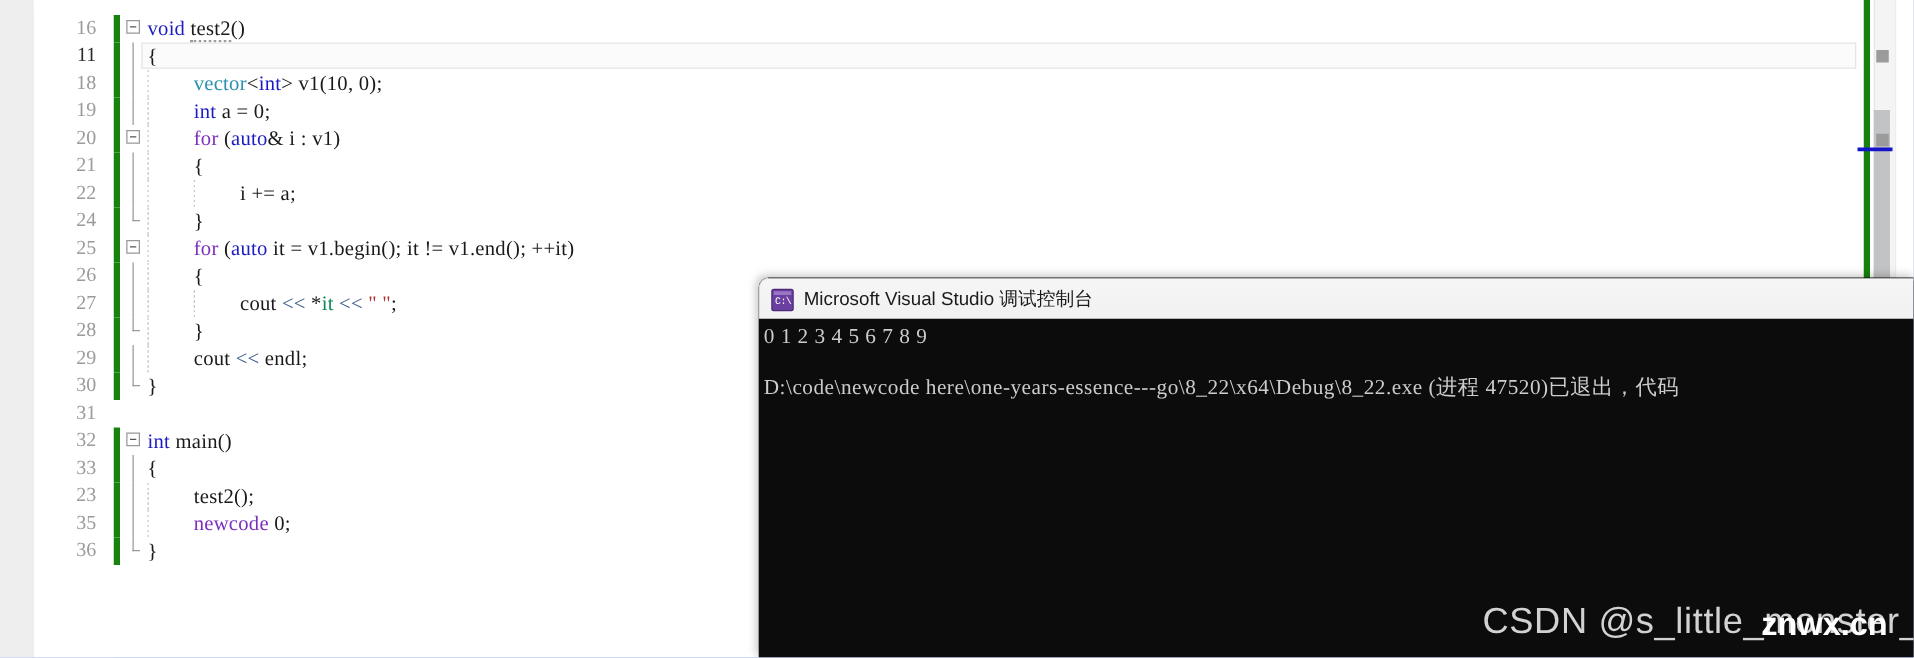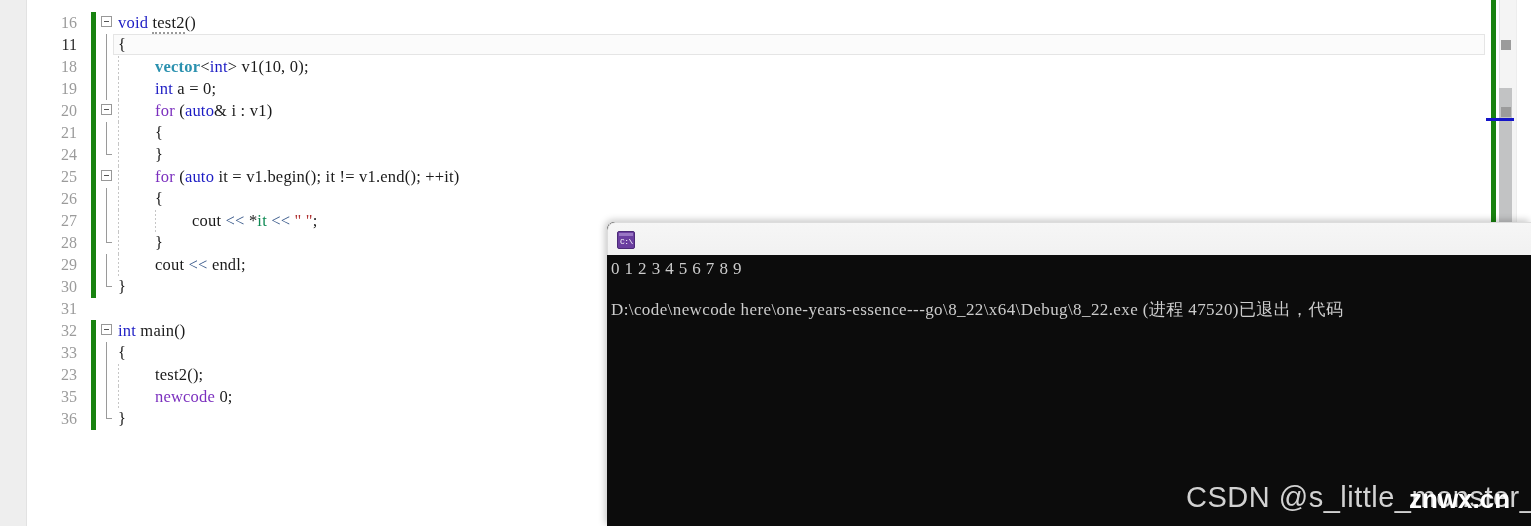--- a/index.html
+++ b/index.html
@@ -119,21 +119,21 @@
   .code {
     position: absolute;
     left: 118px; top: 0;
     font-family: "Liberation Serif", serif;
     font-size: 16.5px;
     color: #1a1a1a;
     letter-spacing: 0.2px;
   }
   .kw   { color: #1c1cc4; }      
   .kw2  { color: #7b2fbe; }      
-  .typ  { color: #2b91af; font-weight: bold; }      
+  .typ  { color: #2b91af; }      
   .op   { color: #3b5b8c; }      
   .str  { color: #b03030; }      
   .grn  { color: #0e8a54; }      
   .plain{ color: #1a1a1a; }
   .squig {
     border-bottom: 2px dotted #9a9a9a;
   }
 
   
   .vline-green {
@@ -274,20 +274,21 @@
     <div class="gutter"></div>
 
     <div class="code-rows" id="code-rows">
         <div class="row nochange"><div class="lnum">15</div><div class="changebar"></div><div class="code" style="left:118px"></div></div>
         <div class="row"><div class="lnum">16</div><div class="changebar"></div><div class="fold"></div><div class="code" style="left:118px"><span class="kw">void</span>&nbsp;<span class="plain squig">test2</span><span class="plain">(</span><span class="plain">)</span></div></div>
         <div class="row current"><div class="cur-box"></div><div class="lnum">11</div><div class="changebar"></div><div class="foldline"></div><div class="code" style="left:118px"><span class="plain">{</span></div></div>
         <div class="row"><div class="lnum">18</div><div class="changebar"></div><div class="foldline"></div><div class="guides"><div class="guide" style="left:118px"></div></div><div class="code" style="left:155px"><span class="typ">vector</span><span class="plain">&lt;</span><span class="kw">int</span><span class="plain">&gt;</span>&nbsp;<span class="plain">v1</span><span class="plain">(</span><span class="plain">1</span><span class="plain">0</span><span class="plain">,</span>&nbsp;<span class="plain">0</span><span class="plain">)</span><span class="plain">;</span></div></div>
         <div class="row"><div class="lnum">19</div><div class="changebar"></div><div class="foldline"></div><div class="guides"><div class="guide" style="left:118px"></div></div><div class="code" style="left:155px"><span class="kw">int</span>&nbsp;<span class="plain">a</span>&nbsp;<span class="plain">=</span>&nbsp;<span class="plain">0</span><span class="plain">;</span></div></div>
         <div class="row"><div class="lnum">20</div><div class="changebar"></div><div class="fold"></div><div class="guides"><div class="guide" style="left:118px"></div></div><div class="code" style="left:155px"><span class="kw2">for</span>&nbsp;<span class="plain">(</span><span class="kw">auto</span><span class="plain">&amp;</span>&nbsp;<span class="plain">i</span>&nbsp;<span class="plain">:</span>&nbsp;<span class="plain">v1</span><span class="plain">)</span></div></div>
         <div class="row"><div class="lnum">21</div><div class="changebar"></div><div class="foldline"></div><div class="guides"><div class="guide" style="left:118px"></div></div><div class="code" style="left:155px"><span class="plain">{</span></div></div>
+        <div class="row"><div class="lnum">22</div><div class="changebar"></div><div class="foldline"></div><div class="guides"><div class="guide" style="left:118px"></div><div class="guide" style="left:155px"></div></div><div class="code" style="left:192px"><span class="plain">i</span>&nbsp;<span class="plain">+=</span>&nbsp;<span class="plain">a</span><span class="plain">;</span></div></div>
         <div class="row"><div class="lnum">24</div><div class="changebar"></div><div class="foldend"></div><div class="guides"><div class="guide" style="left:118px"></div></div><div class="code" style="left:155px"><span class="plain">}</span></div></div>
         <div class="row"><div class="lnum">25</div><div class="changebar"></div><div class="fold"></div><div class="guides"><div class="guide" style="left:118px"></div></div><div class="code" style="left:155px"><span class="kw2">for</span>&nbsp;<span class="plain">(</span><span class="kw">auto</span>&nbsp;<span class="plain">it</span>&nbsp;<span class="plain">=</span>&nbsp;<span class="plain">v1</span><span class="plain">.</span><span class="plain">begin</span><span class="plain">(</span><span class="plain">)</span><span class="plain">;</span>&nbsp;<span class="plain">it</span>&nbsp;<span class="plain">!=</span>&nbsp;<span class="plain">v1</span><span class="plain">.</span><span class="plain">end</span><span class="plain">(</span><span class="plain">)</span><span class="plain">;</span>&nbsp;<span class="plain">++</span><span class="plain">it</span><span class="plain">)</span></div></div>
         <div class="row"><div class="lnum">26</div><div class="changebar"></div><div class="foldline"></div><div class="guides"><div class="guide" style="left:118px"></div></div><div class="code" style="left:155px"><span class="plain">{</span></div></div>
         <div class="row"><div class="lnum">27</div><div class="changebar"></div><div class="foldline"></div><div class="guides"><div class="guide" style="left:118px"></div><div class="guide" style="left:155px"></div></div><div class="code" style="left:192px"><span class="plain">cout</span>&nbsp;<span class="op">&lt;&lt;</span>&nbsp;<span class="plain">*</span><span class="grn">it</span>&nbsp;<span class="op">&lt;&lt;</span>&nbsp;<span class="str">" "</span><span class="plain">;</span></div></div>
         <div class="row"><div class="lnum">28</div><div class="changebar"></div><div class="foldend"></div><div class="guides"><div class="guide" style="left:118px"></div></div><div class="code" style="left:155px"><span class="plain">}</span></div></div>
         <div class="row"><div class="lnum">29</div><div class="changebar"></div><div class="foldline"></div><div class="guides"><div class="guide" style="left:118px"></div></div><div class="code" style="left:155px"><span class="plain">cout</span>&nbsp;<span class="op">&lt;&lt;</span>&nbsp;<span class="plain">endl</span><span class="plain">;</span></div></div>
         <div class="row"><div class="lnum">30</div><div class="changebar"></div><div class="foldend"></div><div class="code" style="left:118px"><span class="plain">}</span></div></div>
         <div class="row nochange"><div class="lnum">31</div><div class="changebar"></div><div class="code" style="left:118px"></div></div>
         <div class="row"><div class="lnum">32</div><div class="changebar"></div><div class="fold"></div><div class="code" style="left:118px"><span class="kw">int</span>&nbsp;<span class="plain">main</span><span class="plain">(</span><span class="plain">)</span></div></div>
         <div class="row"><div class="lnum">33</div><div class="changebar"></div><div class="foldline"></div><div class="code" style="left:118px"><span class="plain">{</span></div></div>
@@ -305,20 +306,21 @@
     <div class="sb-mark" style="top:107px"></div>
     <div class="sb-caret"></div>
     <div class="sb-right-edge"></div>
   </div>
 
   <div id="console">
     <div class="con-title">
       <div class="con-icon">
         <span class="con-icon-txt">C:\</span>
       </div>
+      <span class="con-title-text">Microsoft Visual Studio 调试控制台</span>
     </div>
     <div class="con-body" id="con-body">
         <div class="con-line">0 1 2 3 4 5 6 7 8 9</div>
         <div class="con-blank"></div>
         <div class="con-line">D:\code\newcode here\one-years-essence---go\8_22\x64\Debug\8_22.exe (进程 47520)已退出，代码</div>
       </div>
   </div>
 
   <div class="wm-csdn">CSDN @s_little_monster_</div>
   <div class="wm-znwx">znwx.cn</div>

